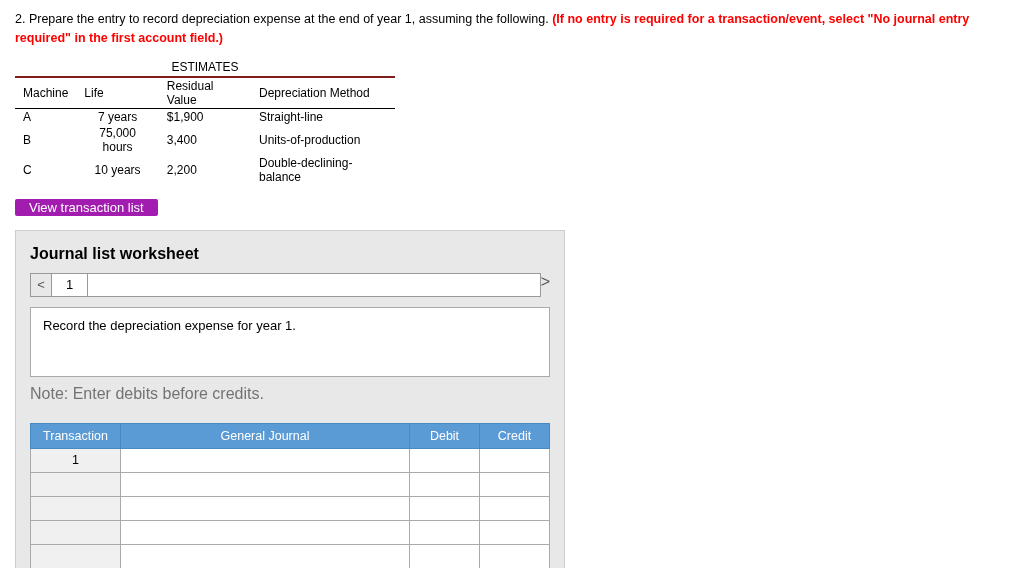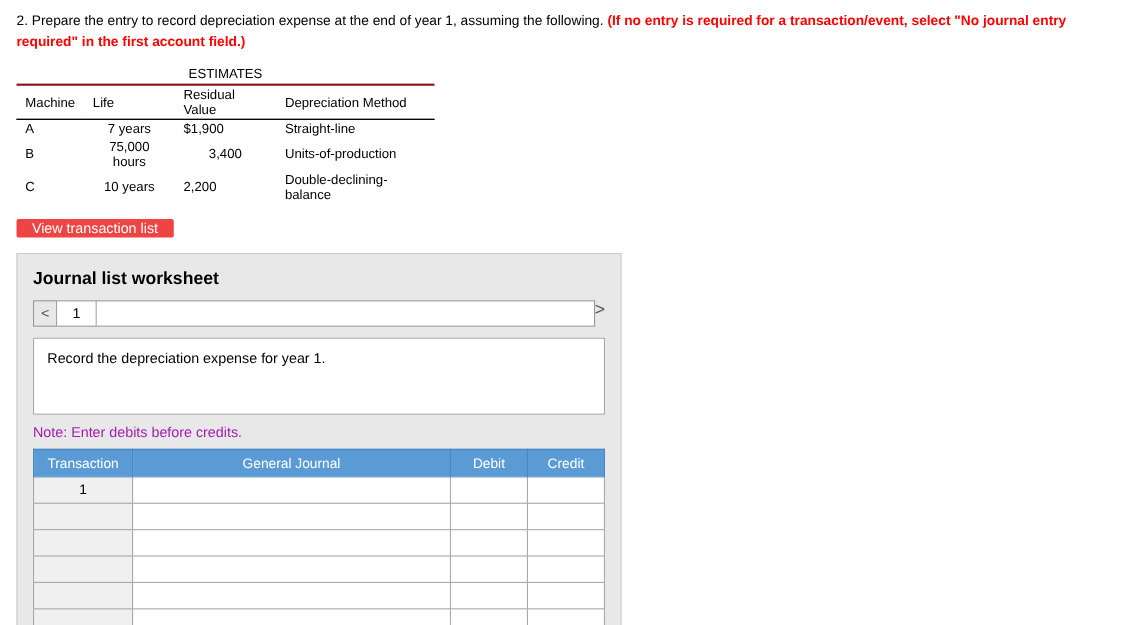--- a/index.html
+++ b/index.html
@@ -49,21 +49,21 @@
       text-align: center;
       padding: 1px 8px;
     }
     .estimates-table td:first-child {
       text-align: left;
     }
     .estimates-table td:last-child {
       text-align: left;
     }
     .view-transaction-btn {
-      background-color: #ef4444;
+      background-color: #a21caf;
       color: white;
       border: none;
       padding: 1px 14px;
       font-size: 13px;
       cursor: pointer;
       margin-bottom: 14px;
       border-radius: 2px;
     }
     .worksheet-container {
       background: #e8e8e8;
@@ -119,23 +119,23 @@
     }
     .description-box {
       background: white;
       border: 1px solid #aaa;
       padding: 10px 12px;
       margin-bottom: 8px;
       min-height: 70px;
       font-size: 13px;
     }
     .note-text {
-      font-size: 13px;
-      color: #a21caf;
-      margin-bottom: 8px;
+      font-size: 16px;
+      color: #737373;
+      margin-bottom: 20px;
     }
     .journal-table {
       width: 100%;
       border-collapse: collapse;
       font-size: 12.5px;
       margin-bottom: 14px;
     }
     .journal-table th {
       background-color: #5b9bd5;
       color: white;
@@ -207,21 +207,21 @@
       <tbody id="estimates-tbody">
       <tr>
             <td>A</td>
             <td>7 years</td>
             <td style="text-align: left;">$1,900</td>
             <td>Straight-line</td>
           </tr>
           <tr>
             <td>B</td>
             <td>75,000 hours</td>
-            <td style="text-align: center;">3,400</td>
+            <td style="text-align: left;">3,400</td>
             <td>Units-of-production</td>
           </tr>
           <tr>
             <td>C</td>
             <td>10 years</td>
             <td style="text-align: left;">2,200</td>
             <td>Double-declining-balance</td>
           </tr>
         </tbody>
     </table>

